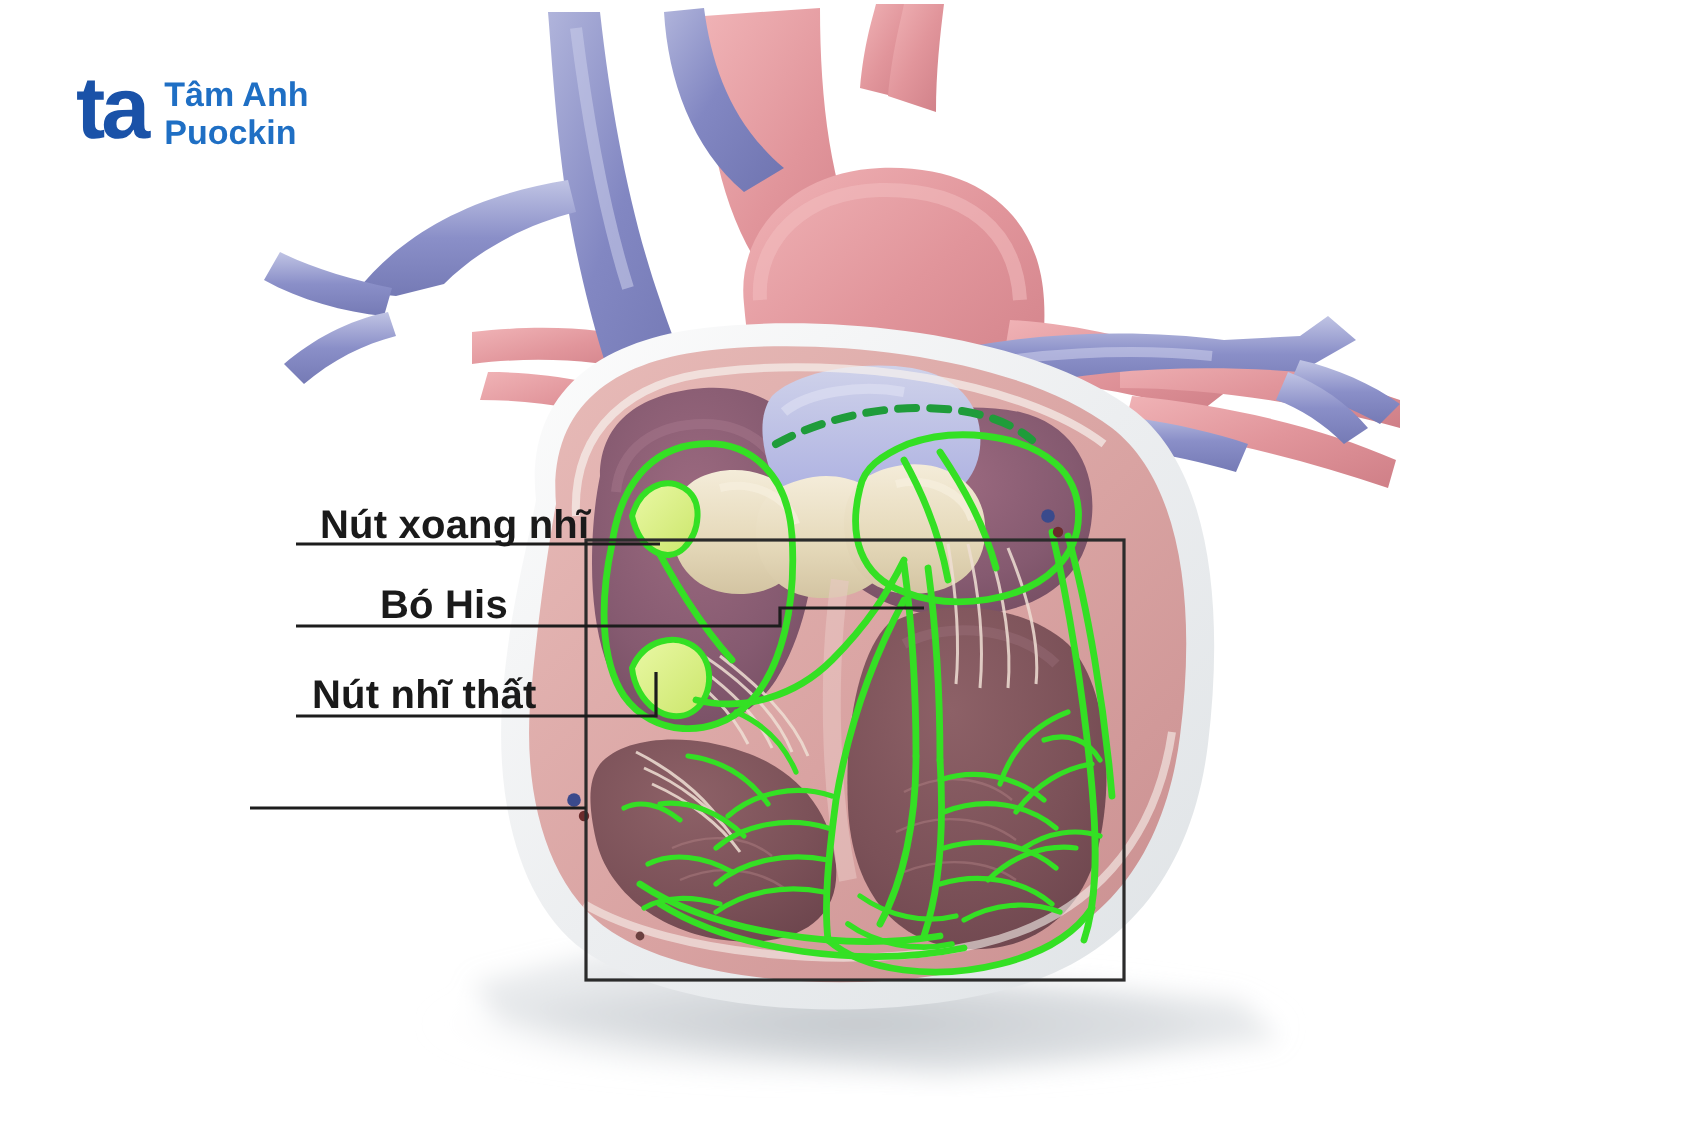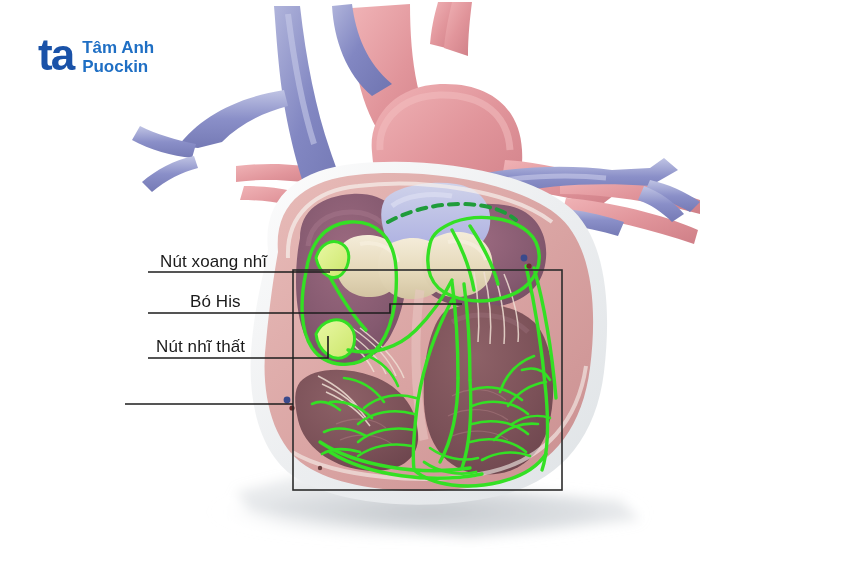--- a/index.html
+++ b/index.html
@@ -3,22 +3,22 @@
 <meta charset="utf-8">
 <style>
   html,body{margin:0;padding:0;background:#ffffff;}
   body{width:847px;height:565px;position:relative;overflow:hidden;
        font-family:"Liberation Sans",sans-serif;}
   #stage{position:absolute;left:0;top:0;width:847px;height:565px;background:#fff;}
   .logo{position:absolute;left:38px;top:34px;display:flex;align-items:flex-end;}
   .logo-mark{font-size:44px;font-weight:bold;letter-spacing:-2px;line-height:42px;}
   .logo-words{margin-left:9px;line-height:19px;}
   .logo-w1,.logo-w2{font-size:17px;font-weight:bold;display:block;}
-  .label{position:absolute;font-size:17px;color:#1a1a1a;white-space:nowrap;
-         letter-spacing:.1px;}
+  .label{position:absolute;font-size:20px;color:#1a1a1a;white-space:nowrap;
+         letter-spacing:.1px;font-weight:bold;}
   svg.art{position:absolute;left:0;top:0;}
 </style>
 </head>
 <body>
 
 <div id="stage">
 
   <div class="logo">
     <span class="logo-mark" style="color:#1a52a8">ta</span>
     <span class="logo-words">

